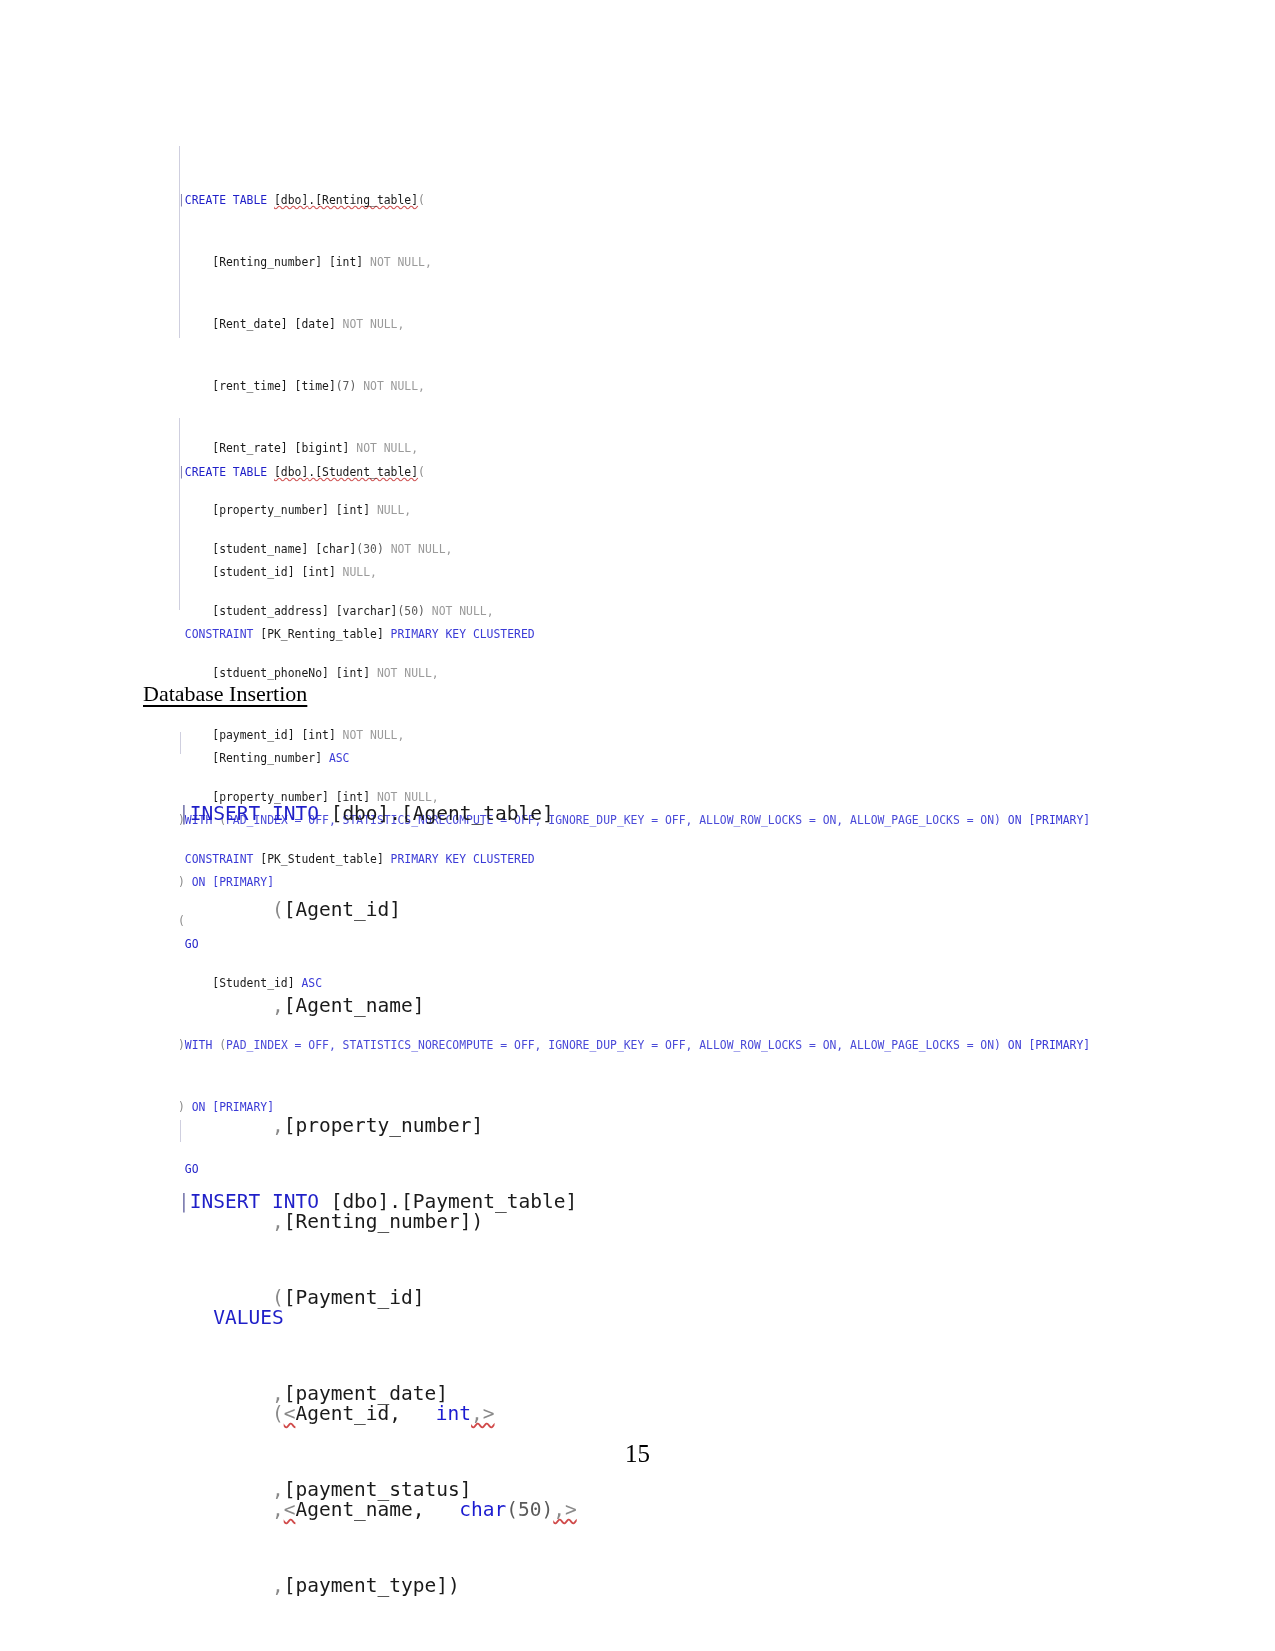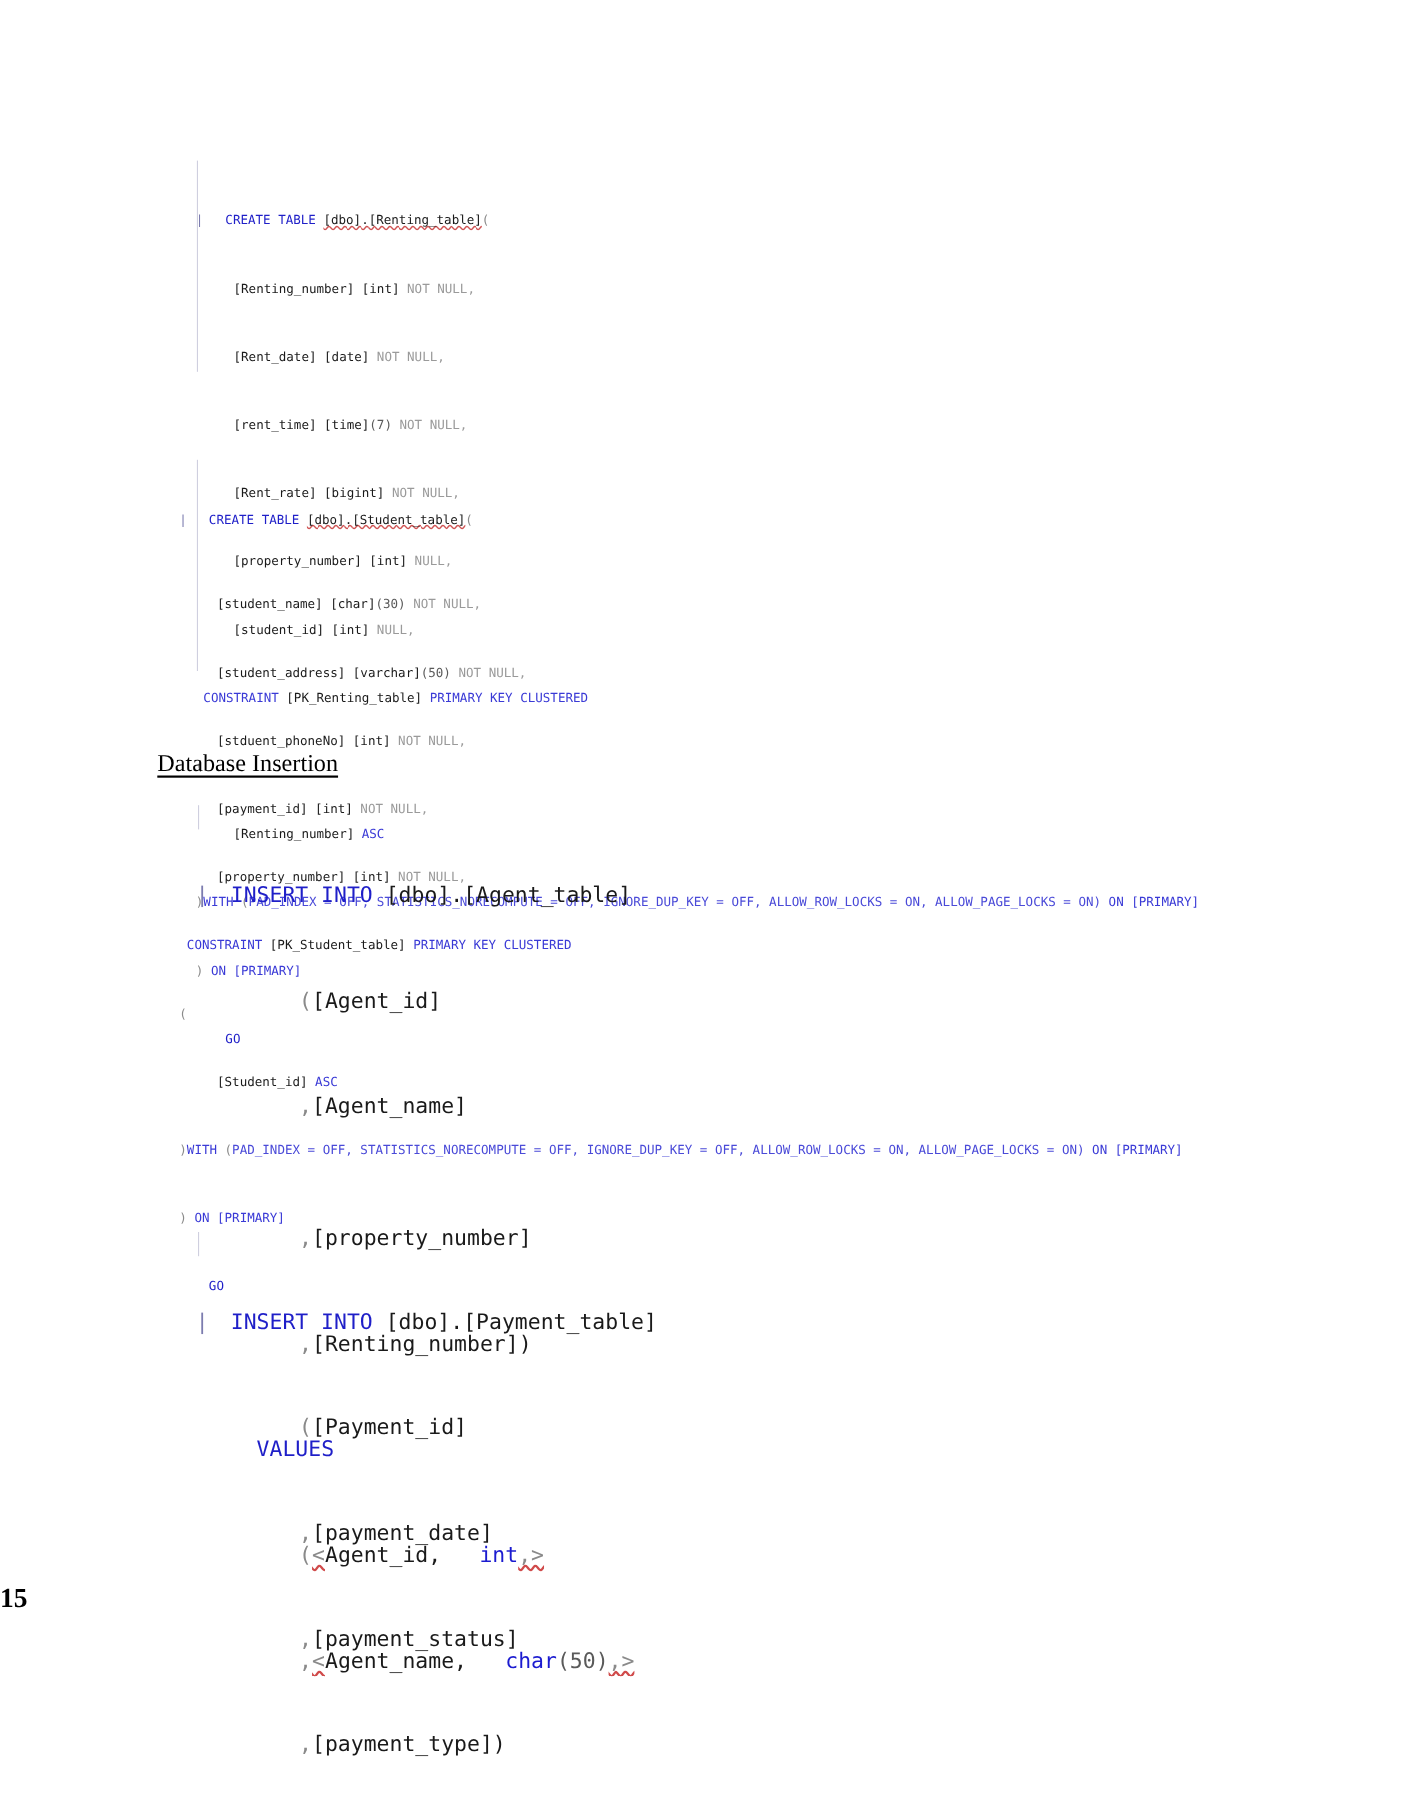--- a/index.html
+++ b/index.html
@@ -34,21 +34,21 @@
     letter-spacing: 0px;
   }
 
   
   .block-large {
     font-size: 19.5px;
     line-height: 24px;
   }
 
   
-  .kw       { color: #1f1fc8; margin-left: 20px; }            
+  .kw       { color: #1f1fc8; }            
   .kw2      { color: #3a3ad6; }            
   .opt      { color: #4a4ad8; }            
   .type     { color: #1b1bd0; margin-left: 23px; }            
   .gray     { color: #9a9a9a; }            
   .plain    { color: #1a1a1a; }            
   .punct    { color: #8a8a8a; }            
   .num      { color: #5a5a5a; }            
   .bar      { color: #7c7caf; }
 
   
@@ -81,25 +81,24 @@
     text-decoration-thickness: 1.5px;
     white-space: nowrap;
     text-align: right;
   }
 
   
   .page-number {
     position: absolute;
     left: 0;
     right: 0;
-    text-align: left;
+    text-align: center;
     font-family: "Liberation Serif", serif;
     font-size: 25px;
     color: #000000;
-    font-weight: bold;
   }
 </style>
 </head>
 <body>
 
 <div class="page">
 
   <div class="edge-guide" style="left:179px; top:146px; height:192px;"></div>
   <div class="code-block block-small" style="left:178px; top:146px;">
 
@@ -124,21 +123,21 @@
     <div class="code-line">     <span class="plain">[Renting_number]</span> <span class="kw2">ASC</span></div>
 
     <div class="code-line"><span class="punct">)</span><span class="kw2">WITH</span> <span class="punct">(</span><span class="opt">PAD_INDEX = OFF, STATISTICS_NORECOMPUTE = OFF, IGNORE_DUP_KEY = OFF, ALLOW_ROW_LOCKS = ON, ALLOW_PAGE_LOCKS = ON)</span> <span class="kw2">ON</span> <span class="kw2">[PRIMARY]</span></div>
 
     <div class="code-line"><span class="punct">)</span> <span class="kw2">ON</span> <span class="kw2">[PRIMARY]</span></div>
 
     <div class="code-line"> <span class="kw">GO</span></div>
   </div>
 
   <div class="edge-guide" style="left:179px; top:418px; height:192px;"></div>
-  <div class="code-block block-small" style="left:163px; top:418px;">
+  <div class="code-block block-small" style="left:178px; top:418px;">
 
     <div class="code-line"><span class="bar">|</span><span class="kw">CREATE TABLE</span> <span class="plain squiggle-thin">[dbo]</span><span class="plain squiggle-thin">.</span><span class="plain squiggle-thin">[Student_table]</span><span class="punct">(</span></div>
 
 
     <div class="code-line">     <span class="plain">[student_name]</span> <span class="plain">[char]</span><span class="num">(30)</span> <span class="gray">NOT NULL,</span></div>
 
     <div class="code-line">     <span class="plain">[student_address]</span> <span class="plain">[varchar]</span><span class="num">(50)</span> <span class="gray">NOT NULL,</span></div>
 
     <div class="code-line">     <span class="plain">[stduent_phoneNo]</span> <span class="plain">[int]</span> <span class="gray">NOT NULL,</span></div>
 

